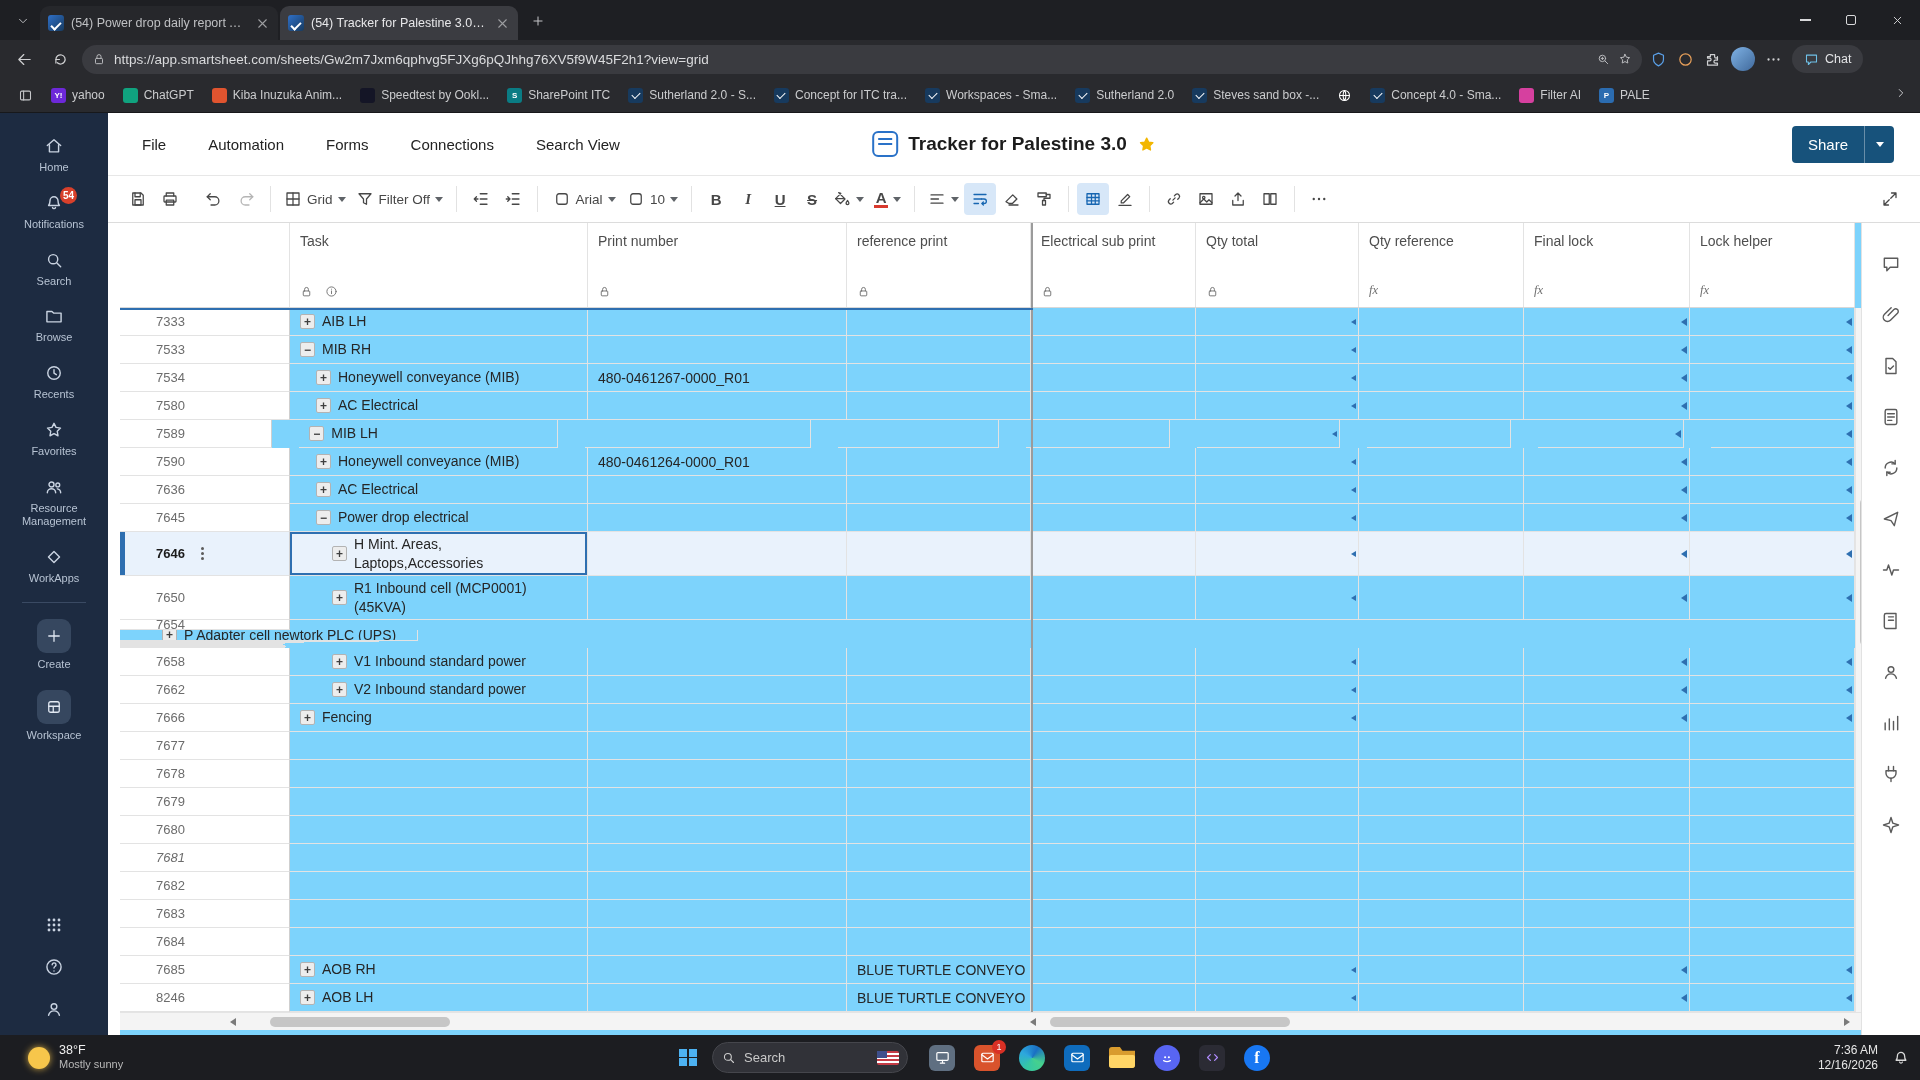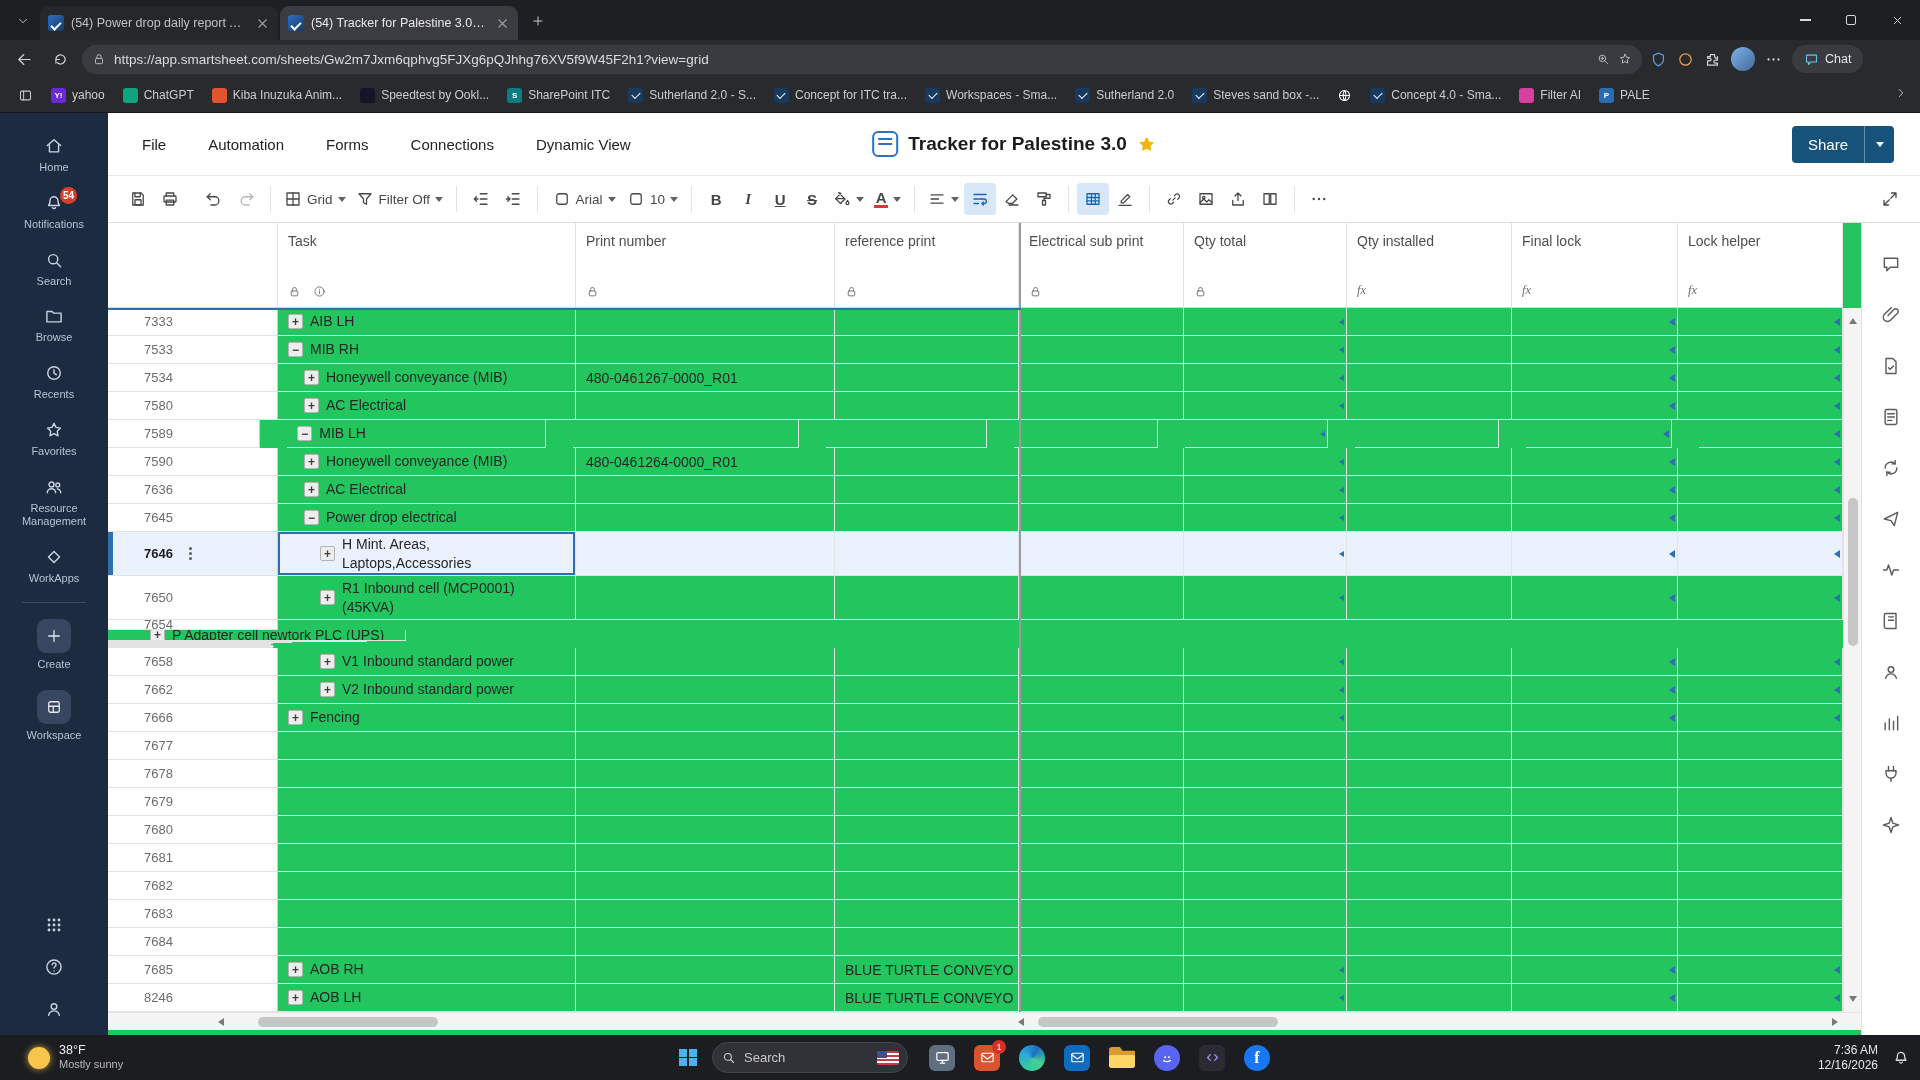--- a/index.html
+++ b/index.html
@@ -84,21 +84,21 @@
 .tbtn .glyph{font-size:15px;font-weight:700;width:14px;text-align:center}
 .glyph.gi{font-style:italic;font-weight:600;font-family:"Liberation Serif",serif}
 .glyph.gu{text-decoration:underline;font-weight:600}
 .glyph.gs{text-decoration:line-through;font-weight:600}
 .glyph.ga{border-bottom:3px solid #d83a2e;line-height:1.05;font-weight:700}
 .tdiv{width:1px;height:26px;background:#e2e2e2;margin:0 8px;flex:none}
 .tgap{width:12px;flex:none}
 .expandbtn{position:absolute;right:14px;top:183px;width:32px;height:32px;display:flex;align-items:center;justify-content:center;color:#474747}
 
 
-.gridzone{position:absolute;left:108px;top:223px;width:1753px;height:812px;background:#22c55e}
+.gridzone{position:absolute;left:120px;top:223px;width:1753px;height:812px;background:#7dd3fc}
 .ghead{position:absolute;left:0;top:0;width:1735px;height:85px;display:flex;background:#fff;border-bottom:1px solid #d8d8d8}
 .ghc{border-right:1px solid #e3e3e3;position:relative;padding:10px 0 0 10px;font-size:14px;color:#4e4e4e}
 .ghc .flags{position:absolute;left:10px;bottom:9px;display:flex;align-items:center;gap:12px;color:#6f6f6f}
 .ghc .flags .icon{width:13px;height:13px}
 .fx{font-size:12.5px;color:#6f6f6f;font-style:italic;font-family:"Liberation Serif",serif}
 .gbody{position:absolute;left:0;top:85px;width:1735px;height:704px;overflow:hidden}
 .grow{display:flex;width:1735px}
 .gcell{border-right:1px solid #e3e3e3;border-bottom:1px solid #e3e3e3;display:flex;align-items:center;padding:0 4px 0 10px;font-size:14px;color:#262626;position:relative;overflow:hidden;white-space:nowrap}
 .gut{justify-content:flex-start;padding-left:36px;font-size:13px;color:#6c6c6c;border-right:1px solid #cfcfcf;background:#fff}
 .grow.sel .gcell{background:#e9f2fc}
@@ -489,21 +489,21 @@
       </span>
     </div>
   </div>
 
 <div class="menubar">
   <div class="menuitems" id="menuitems">
       <span>File</span>
       <span>Automation</span>
       <span>Forms</span>
       <span>Connections</span>
-      <span>Dynamic View</span>
+      <span>Search View</span>
     </div>
   <div class="titlegrp">
     <span class="sheeticon"></span>
     <span class="sheettitle">Tracker for Palestine 3.0</span>
     <span class="icon star-gold">
         <svg viewBox="0 0 24 24" fill="none" stroke="currentColor" stroke-width="1.7" stroke-linecap="round" stroke-linejoin="round">
           <path d="M12 4l2.4 4.9 5.4.8-3.9 3.8.9 5.4-4.8-2.5-4.8 2.5.9-5.4L4.2 9.7l5.4-.8z"></path>
         </svg>
       </span>
   </div>
@@ -780,21 +780,21 @@
           </span>
         </div></div>
       <div class="ghc" style="width: 163px;"><span>Qty total</span><div class="flags">
           <span class="icon">
             <svg viewBox="0 0 24 24" fill="none" stroke="currentColor" stroke-width="1.7" stroke-linecap="round" stroke-linejoin="round">
               <rect x="6" y="11" width="12" height="9" rx="1.5"></rect>
               <path d="M8.5 11V8a3.5 3.5 0 0 1 7 0v3"></path>
             </svg>
           </span>
         </div></div>
-      <div class="ghc" style="width: 165px;"><span>Qty installed</span><div class="flags">
+      <div class="ghc" style="width: 165px;"><span>Qty reference</span><div class="flags">
           <span class="fx">fx</span>
         </div></div>
       <div class="ghc" style="width: 166px;"><span>Final lock</span><div class="flags">
           <span class="fx">fx</span>
         </div></div>
       <div class="ghc" style="width: 165px;"><span>Lock helper</span><div class="flags">
           <span class="fx">fx</span>
         </div></div>
     </div>
   <div class="blueline"></div>
@@ -1164,21 +1164,21 @@
         </div>
         <div class="gcell c1" style="width: 298px; padding-left: 10px;"></div>
         <div class="gcell c2" style="width: 259px;"></div>
         <div class="gcell c3" style="width: 184px;"></div>
         <div class="gcell c4" style="width: 165px;"></div>
         <div class="gcell c5" style="width: 163px;"></div>
         <div class="gcell c6" style="width: 165px;"></div>
         <div class="gcell c7" style="width: 166px;"></div>
         <div class="gcell c8" style="width: 165px;"></div>
       </div>
-      <div class="grow" style="height: 28px;">
+      <div class="grow" style="height: 28px; font-style: italic;">
         <div class="gcell gut" style="width: 170px;">
           <span>7681</span>
         </div>
         <div class="gcell c1" style="width: 298px; padding-left: 10px;"></div>
         <div class="gcell c2" style="width: 259px;"></div>
         <div class="gcell c3" style="width: 184px;"></div>
         <div class="gcell c4" style="width: 165px;"></div>
         <div class="gcell c5" style="width: 163px;"></div>
         <div class="gcell c6" style="width: 165px;"></div>
         <div class="gcell c7" style="width: 166px;"></div>

